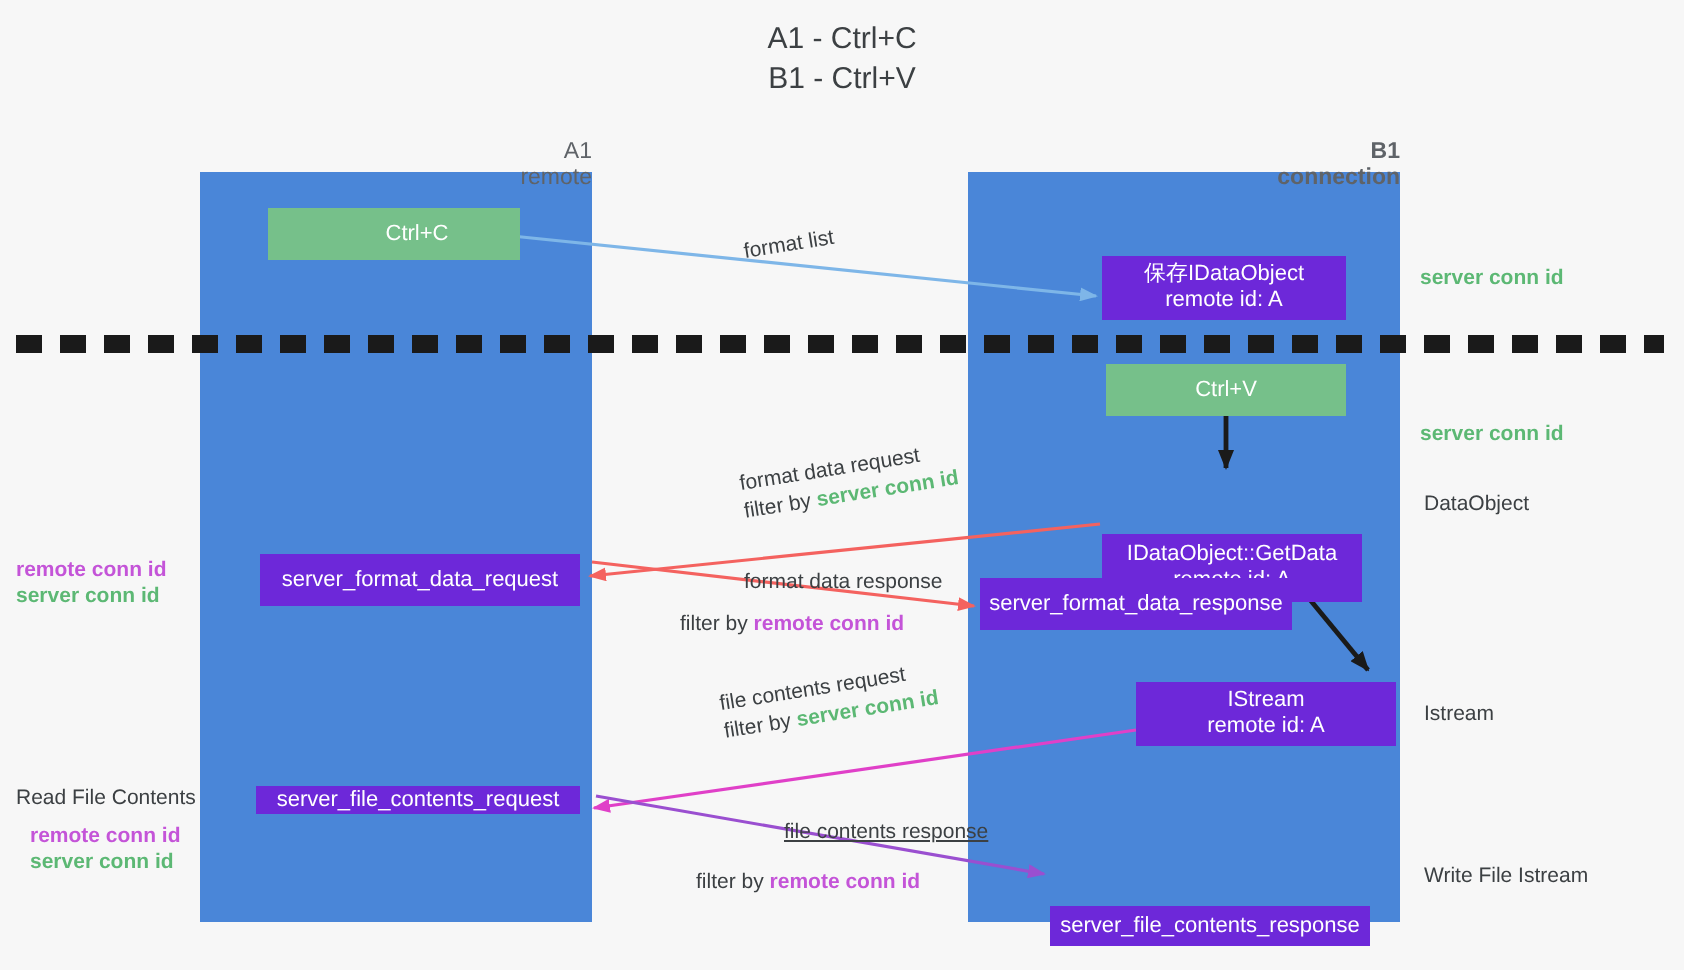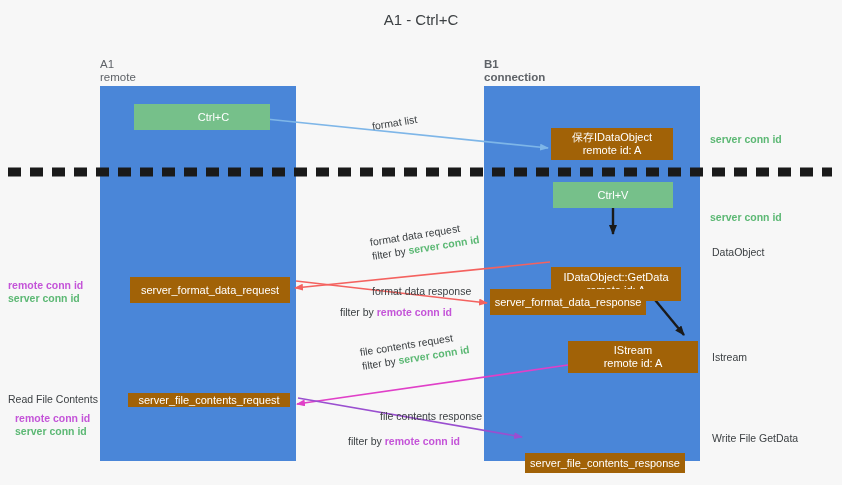--- a/index.html
+++ b/index.html
@@ -31,43 +31,44 @@
   .title-block {
     left: 0; top: 10px; width: 842px;
     text-align: center;
     color: #3c4043;
     font-size: 15px;
     line-height: 20px;
   }
 
   
   .col-header {
-    text-align: left;
+    text-align: right;
     color: #5f6368;
     font-size: 11.5px;
     line-height: 13px;
+    margin-top: 12px;
   }
   .col-header .l1 { display: block; }
   .col-header .l2 { display: block; }
 
   
   .box {
     box-sizing: border-box;
     display: flex;
     flex-direction: column;
     align-items: center;
     justify-content: center;
     color: #ffffff;
     font-size: 11px;
     line-height: 13px;
     text-align: center;
     white-space: nowrap;
   }
   .box.green { background: #76c08a; }
-  .box.orange { background: #a16207; }
+  .box.orange { background: #6d28d9; }
   .box .ln { display: block; }
 
   
   .ann {
     font-size: 10.5px;
     line-height: 14px;
     color: #3c4043;
     white-space: nowrap;
   }
   .ann.rot-up { transform: rotate(-9deg); transform-origin: left center; }
@@ -123,32 +124,33 @@
 
     <line x1="296" y1="281" x2="487" y2="303" stroke="#f4625f" stroke-width="1.6" marker-end="url(#ah-red)"></line>
 
     <line x1="568" y1="365" x2="297" y2="404" stroke="#e040c8" stroke-width="1.6" marker-end="url(#ah-magenta)"></line>
 
     <line x1="298" y1="398" x2="522" y2="437" stroke="#9a4fd0" stroke-width="1.6" marker-end="url(#ah-purple)"></line>
   </svg>
 
   <div class="abs title-block">
     <div>A1 - Ctrl+C</div>
+    <div>B1 - Ctrl+V</div>
   </div>
 
   <div class="abs col-header" style="left:100px; top:58px; width:196px;">
     <span class="l1">A1</span>
     <span class="l2">remote</span>
   </div>
   <div class="abs col-header" style="left:484px; top:58px; width:216px;font-weight:bold;">
     <span class="l1">B1</span>
     <span class="l2">connection</span>
   </div>
 
-  <div class="abs box green" style="left:134px; top:104px; width:136px; height:26px;padding-left:23px;">
+  <div class="abs box green" style="left:134px; top:104px; width:126px; height:26px;padding-left:23px;">
     <span class="ln">Ctrl+C</span>
   </div>
 
   <div class="abs box orange" style="left:551px; top:128px; width:122px; height:32px;">
     <span class="ln">保存IDataObject</span>
     <span class="ln">remote id: A</span>
   </div>
 
   <div class="abs box green" style="left:553px; top:182px; width:120px; height:26px;">
     <span class="ln">Ctrl+V</span>
@@ -198,33 +200,33 @@
     <span>filter by </span><span class="magenta">remote conn id</span>
   </div>
 
   <div class="abs ann rot-up" style="left:361px; top:345px;">
     <div>file contents request</div>
     <div>
       <span>filter by </span><span class="green">server conn id</span>
     </div>
   </div>
 
-  <div class="abs ann" style="left:380px; top:409px;">
+  <div class="abs ann" style="left:392px; top:409px;text-decoration:underline;">
     <div>file contents response</div>
   </div>
   <div class="abs ann" style="left:348px; top:434px;">
     <span>filter by </span><span class="magenta">remote conn id</span>
   </div>
 
   <div class="abs side-label magenta" style="left:8px; top:278px;">remote conn id</div>
   <div class="abs side-label green" style="left:8px; top:291px;">server conn id</div>
 
   <div class="abs side-label plain" style="left:8px; top:392px;">Read File Contents</div>
   <div class="abs side-label magenta" style="left:15px; top:411px;">remote conn id</div>
   <div class="abs side-label green" style="left:15px; top:424px;">server conn id</div>
 
   <div class="abs side-label green" style="left:710px; top:132px;">server conn id</div>
   <div class="abs side-label green" style="left:710px; top:210px;">server conn id</div>
   <div class="abs side-label plain" style="left:712px; top:245px;">DataObject</div>
   <div class="abs side-label plain" style="left:712px; top:350px;">Istream</div>
-  <div class="abs side-label plain" style="left:712px; top:431px;">Write File GetData</div>
+  <div class="abs side-label plain" style="left:712px; top:431px;">Write File Istream</div>
 
 </div>
 
 </body></html>

